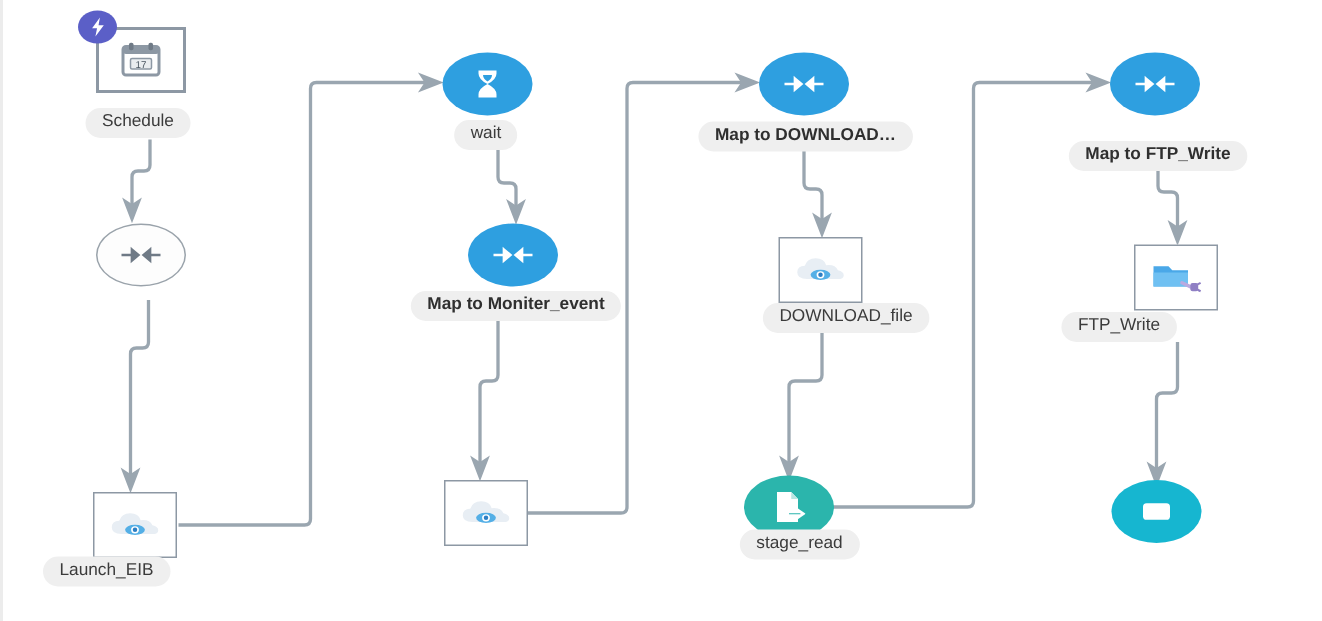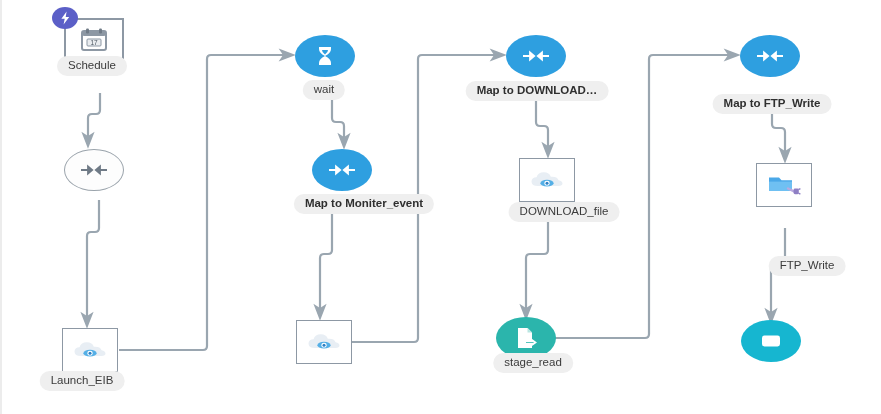--- a/index.html
+++ b/index.html
@@ -97,62 +97,62 @@
         <rect x="8" y="12" width="14" height="7" rx="1" fill="#e9ecef" stroke="#8d98a4" stroke-width="1"></rect>
         <text x="15" y="18" font-size="6.5" font-family="Liberation Sans, sans-serif" text-anchor="middle" fill="#4a5560">17</text>
       </svg>
     </div>
     <div class="badge">
       <svg width="11" height="14" viewBox="0 0 11 14">
         <path d="M6.6,0.6 L1.4,7.8 L4.7,7.8 L3.6,13.4 L9.2,5.9 L5.7,5.9 Z" fill="#ffffff"></path>
       </svg>
     </div>
   </div>
-  <div class="label" style="left:90px;top:66px;">Schedule</div>
+  <div class="label" style="left:90px;top:82px;">Schedule</div>
 
   <div class="node" style="left:92px;top:170px;">
     <div class="ellipse plain">
       <svg width="30" height="16" viewBox="0 0 30 16">
         <path d="M2,8 L12,8 M9,4.5 L13.2,8 L9,11.5 Z" stroke="#6f7a86" stroke-width="1.8" fill="#6f7a86"></path>
         <path d="M28,8 L18,8 M21,4.5 L16.8,8 L21,11.5 Z" stroke="#6f7a86" stroke-width="1.8" fill="#6f7a86"></path>
       </svg>
     </div>
   </div>
 
   <div class="node" style="left:88px;top:350px;">
     <div class="boxnode">
       <svg width="36" height="22" viewBox="0 0 36 22">
         <path d="M9,17 Q2.5,17 2.5,12.5 Q2.5,8.4 7.5,8.2 Q9,3.2 14.8,3.2 Q20.4,3.2 21.8,7.8 Q28,7.2 29.6,11.2 Q33.5,12 33.5,14.6 Q33.5,17 29.5,17 Z" fill="#e8eef4"></path>
         <ellipse cx="18" cy="14.2" rx="6.6" ry="3.4" fill="#3aa3e3" opacity="0.85"></ellipse>
         <ellipse cx="18" cy="14.2" rx="2.6" ry="2.4" fill="#ffffff"></ellipse>
         <circle cx="18" cy="14.2" r="1.5" fill="#2d7fc4"></circle>
       </svg>
     </div>
   </div>
-  <div class="label" style="left:80px;top:381px;">Launch_EIB</div>
+  <div class="label" style="left:69px;top:381px;">Launch_EIB</div>
 
   <div class="node" style="left:323px;top:56px;">
     <div class="ellipse blue">
       <svg width="18" height="22" viewBox="0 0 18 22">
         <path d="M3,2 L15,2 L15,4 Q15,8 9,11 Q15,14 15,18 L15,20 L3,20 L3,18 Q3,14 9,11 Q3,8 3,4 Z" fill="#ffffff"></path>
         <path d="M6,5 L12,5 Q12,7.4 9,9.4 Q6,7.4 6,5 Z" fill="#2e9fe0"></path>
       </svg>
     </div>
   </div>
   <div class="label" style="left:322px;top:90px;">wait</div>
 
   <div class="node" style="left:340px;top:170px;">
     <div class="ellipse blue">
       <svg width="30" height="16" viewBox="0 0 30 16">
         <path d="M2,8 L12,8 M9,4.5 L13.2,8 L9,11.5 Z" stroke="#ffffff" stroke-width="1.8" fill="#ffffff"></path>
         <path d="M28,8 L18,8 M21,4.5 L16.8,8 L21,11.5 Z" stroke="#ffffff" stroke-width="1.8" fill="#ffffff"></path>
       </svg>
     </div>
   </div>
-  <div class="label bold" style="left:362px;top:204px;">Map to Moniter_event</div>
+  <div class="label bold" style="left:342px;top:204px;">Map to Moniter_event</div>
 
   <div class="node" style="left:322px;top:342px;">
     <div class="boxnode">
       <svg width="36" height="22" viewBox="0 0 36 22">
         <path d="M9,17 Q2.5,17 2.5,12.5 Q2.5,8.4 7.5,8.2 Q9,3.2 14.8,3.2 Q20.4,3.2 21.8,7.8 Q28,7.2 29.6,11.2 Q33.5,12 33.5,14.6 Q33.5,17 29.5,17 Z" fill="#e8eef4"></path>
         <ellipse cx="18" cy="14.2" rx="6.6" ry="3.4" fill="#3aa3e3" opacity="0.85"></ellipse>
         <ellipse cx="18" cy="14.2" rx="2.6" ry="2.4" fill="#ffffff"></ellipse>
         <circle cx="18" cy="14.2" r="1.5" fill="#2d7fc4"></circle>
       </svg>
     </div>
@@ -206,21 +206,21 @@
     <div class="boxnode">
       <svg width="36" height="24" viewBox="0 0 36 24">
         <path d="M3,4.5 L13,4.5 L15.5,7.2 L26,7.2 L26,18 L3,18 Z" fill="#4aa8e8"></path>
         <path d="M3,8.6 L26,8.6 L26,18 L3,18 Z" fill="#6fc0f2"></path>
         <path d="M22,15.5 L28.5,18.6" stroke="#b9a9e0" stroke-width="2.4" stroke-linecap="round"></path>
         <rect x="27.6" y="15.6" width="5.2" height="5.6" rx="1.4" fill="#8f7fc4"></rect>
         <path d="M32.4,16.6 L34.4,15.6 M32.4,20.2 L34.4,21.2" stroke="#8f7fc4" stroke-width="1.4"></path>
       </svg>
     </div>
   </div>
-  <div class="label" style="left:805px;top:218px;margin-top:48px;">FTP_Write</div>
+  <div class="label" style="left:744px;top:218px;">FTP_Write</div>
 
   <div class="node" style="left:769px;top:341px;">
     <div class="ellipse cyan">
       <svg width="24" height="18" viewBox="0 0 24 18">
         <rect x="3" y="3.5" width="18" height="11" rx="2.4" fill="#ffffff"></rect>
       </svg>
     </div>
   </div>
 
 </div>

